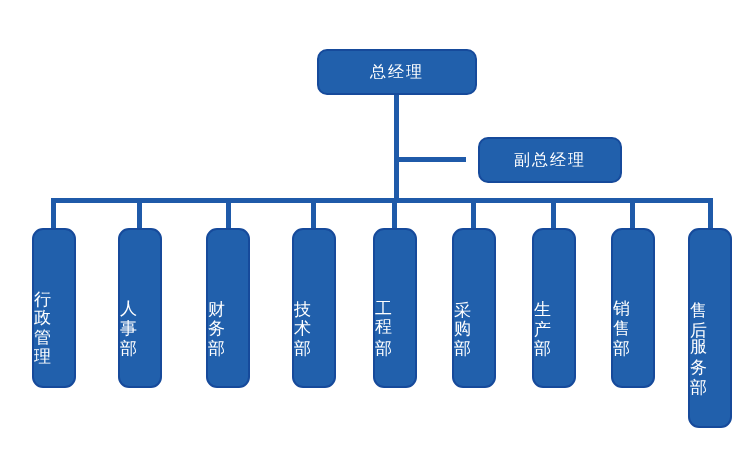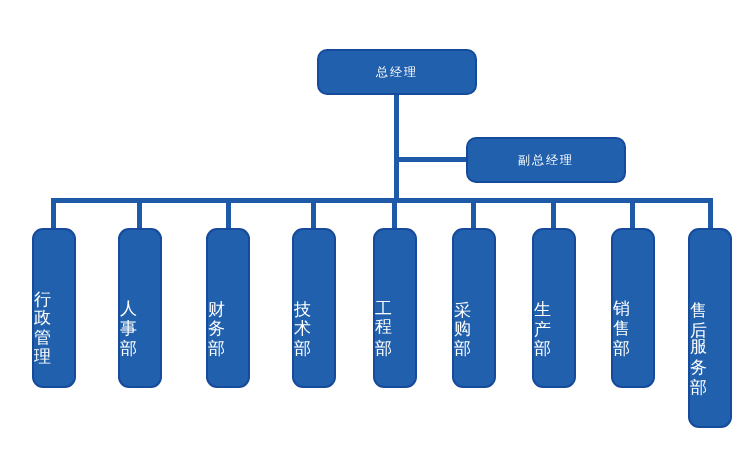--- a/index.html
+++ b/index.html
@@ -24,21 +24,21 @@
     box-sizing: border-box;
     background: var(--box-fill, #2160ac);
     border: 2px solid var(--box-border, #164a9b);
     color: var(--text, #ffffff);
     display: flex;
     align-items: center;
     justify-content: center;
   }
   .top-node {
     border-radius: 10px;
-    font-size: 12px;
+    font-size: 16px;
     letter-spacing: 2px;
   }
   .dept {
     width: 44px;
     border-radius: 11px;
     justify-content: flex-start;
     padding-top: 14px;
   }
   .vtext {
     writing-mode: vertical-lr;
@@ -65,21 +65,21 @@
   <div class="line" style="left:392px; top:200px; width:5px; height:28px;"></div>
   <div class="line" style="left:471px; top:200px; width:5px; height:28px;"></div>
   <div class="line" style="left:551px; top:200px; width:5px; height:28px;"></div>
   <div class="line" style="left:630px; top:200px; width:5px; height:28px;"></div>
   <div class="line" style="left:708px; top:200px; width:5px; height:28px;"></div>
 
   <div class="node top-node" style="left:317px; top:49px; width:160px; height:46px;">
     <span>总经理</span>
   </div>
 
-  <div class="node top-node" style="left:466px; top:137px; width:160px; height:46px;">
+  <div class="node top-node" style="left:478px; top:137px; width:144px; height:46px;">
     <span>副总经理</span>
   </div>
 
   <div class="node dept" style="left:32px; top:228px; height:160px;">
     <span class="vtext">行政管理</span>
   </div>
 
   <div class="node dept" style="left:118px; top:228px; height:160px;">
     <span class="vtext">人事部</span>
   </div>

